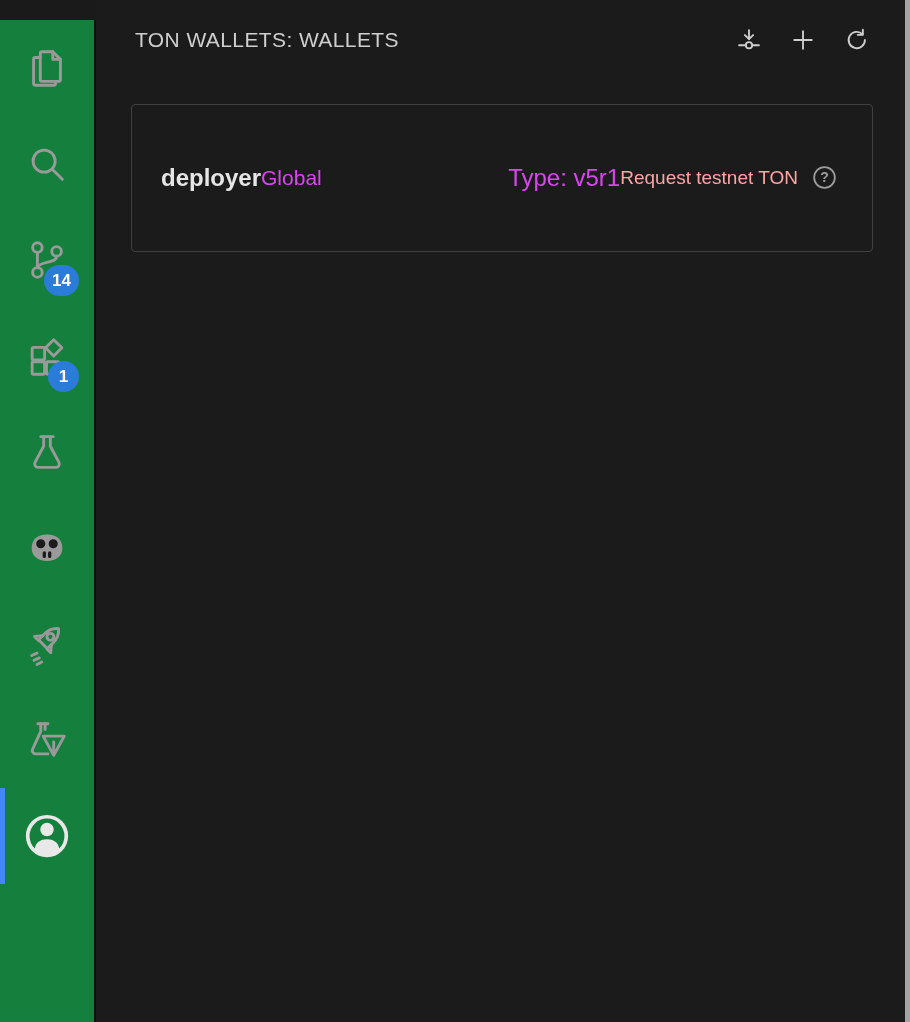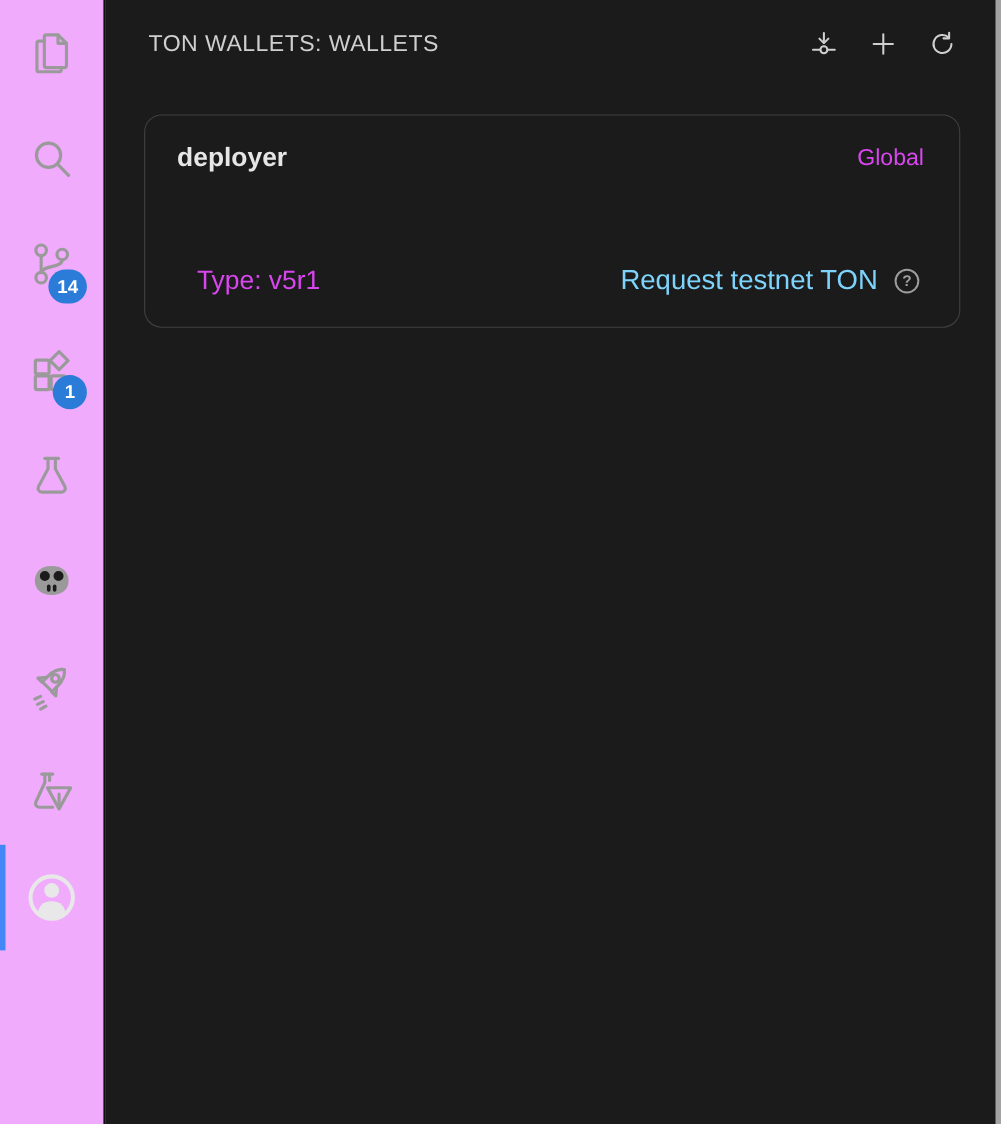--- a/index.html
+++ b/index.html
@@ -1,22 +1,22 @@
 <!DOCTYPE html>
 <html><head>
 <meta charset="utf-8">
 <style>
   * { margin:0; padding:0; box-sizing:border-box; }
   html,body { width:910px; height:1022px; background:#1a1a1a; overflow:hidden;
               font-family:"Liberation Sans", sans-serif; }
   .app { position:relative; width:910px; height:1022px; display:flex; }
 
   
-  .activity-bar { flex:0 0 96px; width:96px; background:#f0abfc;
-                  border-right:2px solid #101010; display:flex; flex-direction:column; }
+  .activity-bar { flex:0 0 96px; width:96px; background:#15803d;
+                  border-right:2px solid #101010; display:flex; flex-direction:column;margin-top:20px; }
   .ab-item { position:relative; height:96px; display:flex; align-items:center;
              justify-content:center; cursor:pointer; }
   .ab-item.active::before { content:""; position:absolute; left:0; top:0; width:5px;
              height:96px; background:#4387f7; }
   .ab-badge { position:absolute; right:15px; bottom:12px; min-width:31px; height:31px;
               padding:0 8px; border-radius:16px; background:#2b7cd9; color:#fff;
               font-size:17px; font-weight:700; display:flex; align-items:center;
               justify-content:center; }
 
   
@@ -26,34 +26,34 @@
               height:1px; background:#2b2b2b; }
 
   .panel-header { height:80px; display:flex; align-items:center; padding:0 32px 0 39px; }
   .panel-title { font-size:21px; font-weight:400; color:#cfcfcf; letter-spacing:0.4px;
                  flex:1; white-space:nowrap; }
   .panel-actions { display:flex; align-items:center; gap:22px; }
   .icon-btn { background:none; border:none; padding:2px; cursor:pointer; display:flex;
               align-items:center; justify-content:center; }
 
   
-  .wallet-card { margin:24px 32px 0 35px; width:742px; height:194px;
-                 border:1px solid #404040; border-radius:16px;
-                 padding:25px 32px 26px 29px; display:flex; flex-direction:column;
+  .wallet-card { margin:24px 32px 0 35px; width:742px; height:148px;
+                 border:1px solid #404040; border-radius:4px;
+                 padding:25px 32px 26px 29px; display:flex; flex-direction:row;
                  justify-content:space-between; }
   .row { display:flex; align-items:center; }
   .row-top { justify-content:space-between; }
   .wallet-name { font-size:24px; font-weight:700; color:#e6e6e6; }
   .wallet-scope { font-size:21px; color:#d946ef; }
   .wallet-address { font-family:"DejaVu Sans Mono", monospace; font-size:25px;
                     color:#4e8ff2; text-decoration:none; cursor:pointer; letter-spacing:0.5px; }
   .copy-btn { margin-left:15px; }
   .wallet-balance { font-size:26px; color:#8ed18b; }
   .wallet-type { font-size:24px; color:#d946ef; margin-left:18px; }
-  .request-link { font-size:25px; color:#7dd3fc; text-decoration:none; cursor:pointer;
+  .request-link { font-size:19px; color:#fca5a5; text-decoration:none; cursor:pointer;
                   margin-left:auto; }
   .help-btn { margin-left:11px; }
 </style>
 </head>
 <body>
 
 <div class="app">
 
   <nav class="activity-bar">
 

